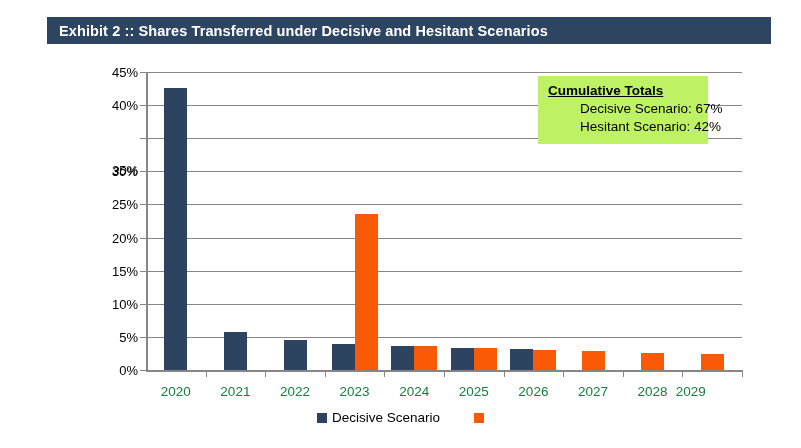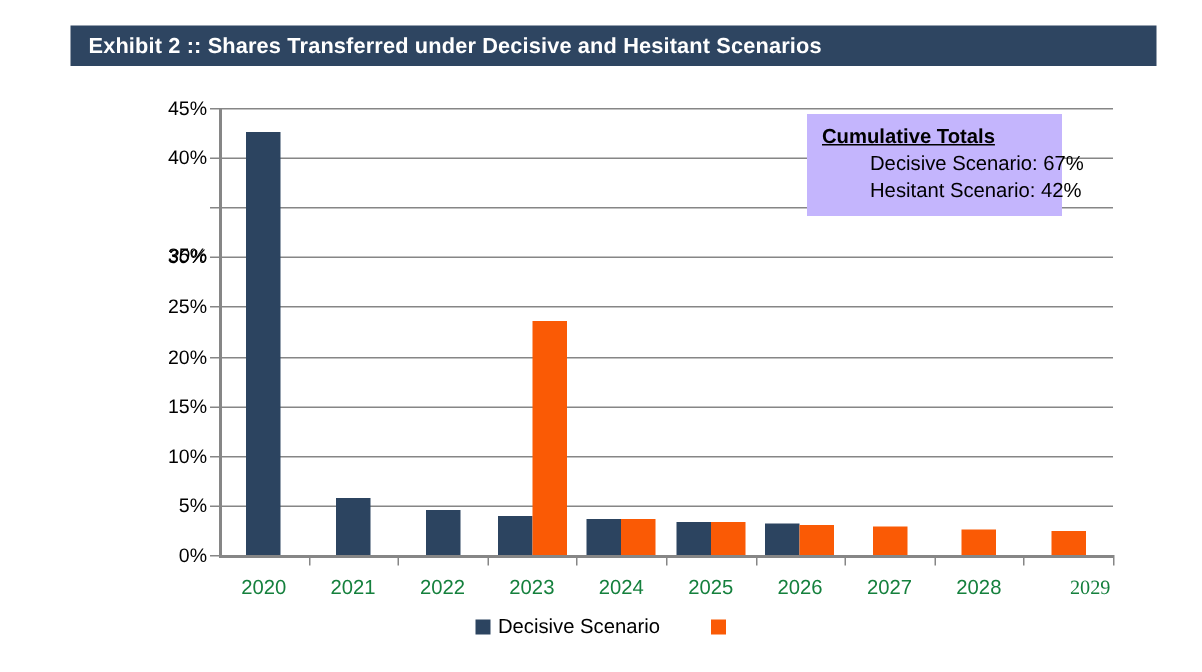--- a/index.html
+++ b/index.html
@@ -124,21 +124,21 @@
     text-align: center;
     white-space: nowrap;
   }
 
   
   #totals-box {
     position: absolute;
     left: 538px;
     top: 76px;
     width: 170px;
-    background: #c4b5fd;
+    background: #bef264;
     padding: 7px 10px 8px 10px;
     box-sizing: border-box;
   }
   #totals-title {
     font-size: 13.5px;
     font-weight: bold;
     color: #000000;
     text-decoration: underline;
     margin-bottom: 2px;
     white-space: nowrap;
@@ -259,21 +259,21 @@
   <div id="x-labels">
       <div class="x-label" style="left: 146px; width: 59.6px;">2020</div>
       <div class="x-label" style="left: 205.6px; width: 59.6px;">2021</div>
       <div class="x-label" style="left: 265.2px; width: 59.6px;">2022</div>
       <div class="x-label" style="left: 324.8px; width: 59.6px;">2023</div>
       <div class="x-label" style="left: 384.4px; width: 59.6px;">2024</div>
       <div class="x-label" style="left: 444px; width: 59.6px;">2025</div>
       <div class="x-label" style="left: 503.6px; width: 59.6px;">2026</div>
       <div class="x-label" style="left: 563.2px; width: 59.6px;">2027</div>
       <div class="x-label" style="left: 622.8px; width: 59.6px;">2028</div>
-      <div class="x-label" style="left: 697px; width: 59.6px; font-family: Liberation Serif, serif;">2029</div>
+      <div class="x-label" style="left: 661px; width: 59.6px;">2029</div>
     </div>
 </div>
 
 <div id="totals-box">
   <div id="totals-title">Cumulative Totals</div>
   <div class="totals-line">Decisive Scenario:  67%</div>
   <div class="totals-line">Hesitant Scenario: 42%</div>
 </div>
 
 <div id="legend">

